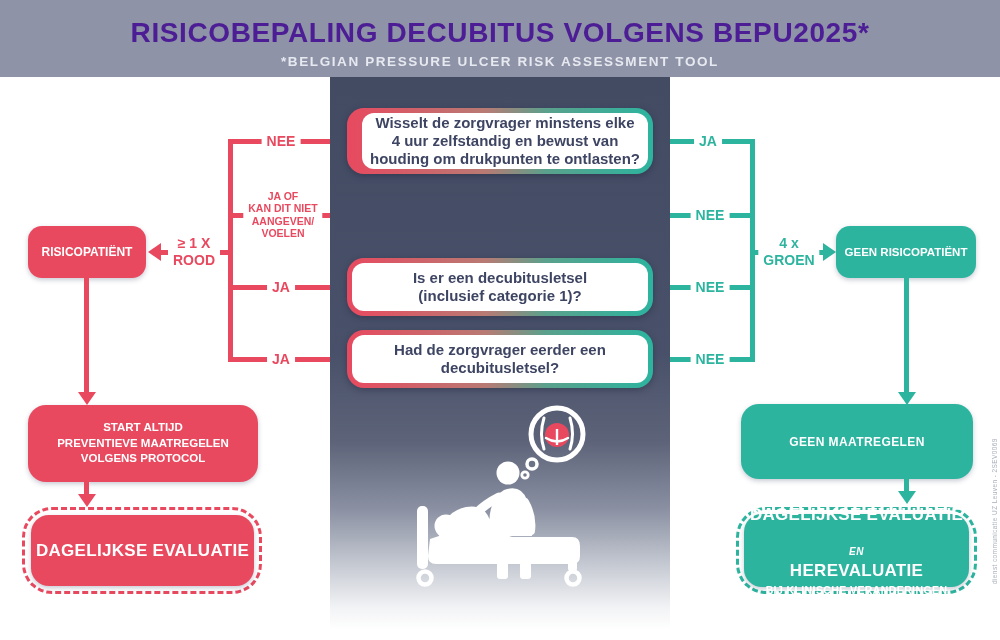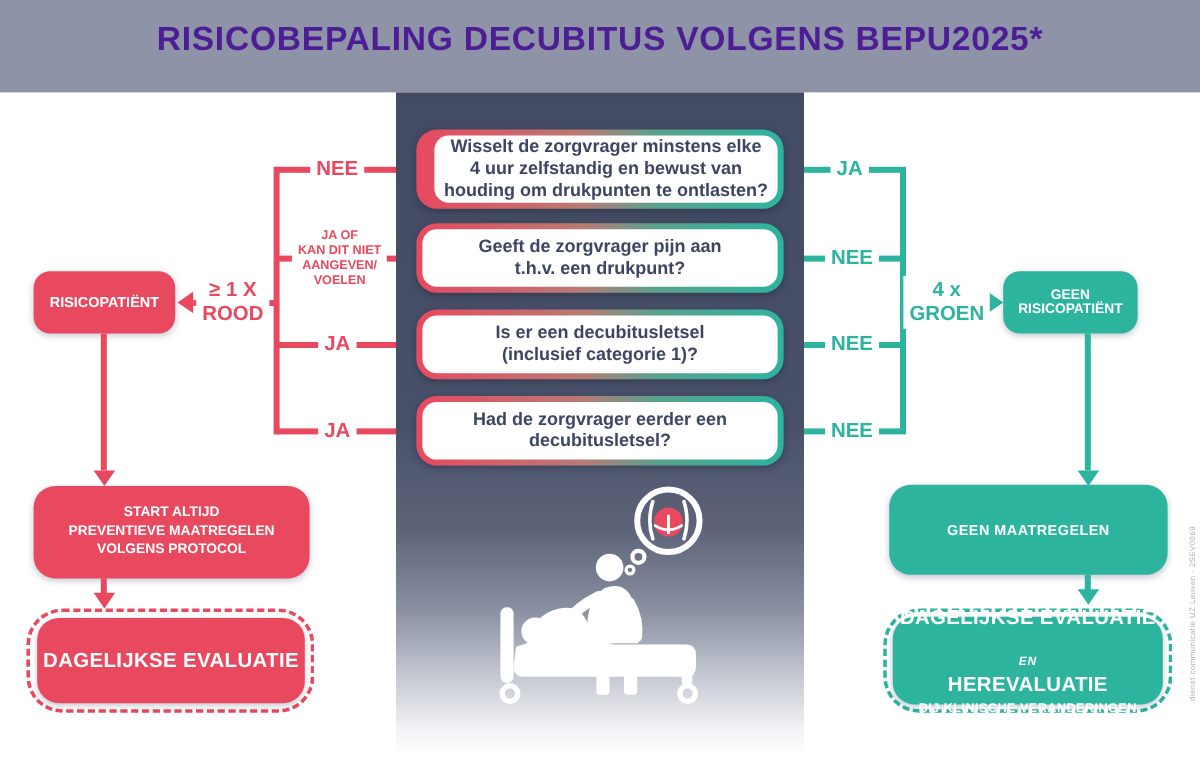--- a/index.html
+++ b/index.html
@@ -47,21 +47,21 @@
     font-weight:bold;font-size:15px;line-height:1.22;color:var(--ink);
     white-space:pre-line;padding:2px 6px;
   }
   
   .line{position:absolute;}
   .line.red{background:var(--red);}
   .line.teal{background:var(--teal);}
   .lbl{
     position:absolute;transform:translate(-50%,-50%);
     background:#ffffff;padding:2px 5px;text-align:center;
-    font-weight:bold;font-size:17px;line-height:1.18;white-space:pre-line;
+    font-weight:bold;font-size:14px;line-height:1.18;white-space:pre-line;
   }
   .lbl.red{color:var(--red);}
   .lbl.teal{color:var(--teal);}
   .arr{position:absolute;width:0;height:0;}
   .arr.left{border-top:9px solid transparent;border-bottom:9px solid transparent;border-right:13px solid var(--red);}
   .arr.right{border-top:9px solid transparent;border-bottom:9px solid transparent;border-left:13px solid var(--teal);}
   .arr.down-red{border-left:9px solid transparent;border-right:9px solid transparent;border-top:13px solid var(--red);}
   .arr.down-teal{border-left:9px solid transparent;border-right:9px solid transparent;border-top:13px solid var(--teal);}
   
   .box{
@@ -86,32 +86,29 @@
   }
   .illustration{position:absolute;left:380px;top:398px;}
 </style>
 </head>
 <body>
 
 <div class="canvas">
 
   <div class="header">
     <h1>RISICOBEPALING DECUBITUS VOLGENS BEPU2025*</h1>
+    <div class="sub">*BELGIAN PRESSURE ULCER RISK ASSESSMENT TOOL</div>
   </div>
 
   <div class="panel"></div>
 
   <div class="qbox" style="top:108px;height:66px;padding-left:15px;">
     <div class="qinner">Wisselt de zorgvrager minstens elke
 4 uur zelfstandig en bewust van
 houding om drukpunten te ontlasten?</div>
-  </div>
-  <div class="qbox" style="top:186px;height:58px;">
-    <div class="qinner">Geeft de zorgvrager pijn aan
-t.h.v. een drukpunt?</div>
   </div>
   <div class="qbox" style="top:258px;height:58px;">
     <div class="qinner">Is er een decubitusletsel
 (inclusief categorie 1)?</div>
   </div>
   <div class="qbox" style="top:330px;height:58px;">
     <div class="qinner">Had de zorgvrager eerder een
 decubitusletsel?</div>
   </div>
 
@@ -152,21 +149,21 @@
   <div class="line teal" style="left:755px;top:250px;width:68px;height:5px;"></div>
   <div class="arr right" style="left:823px;top:243px;"></div>
 
   <div class="lbl teal" style="left:708px;top:141px;">JA</div>
   <div class="lbl teal" style="left:710px;top:215px;">NEE</div>
   <div class="lbl teal" style="left:710px;top:287px;">NEE</div>
   <div class="lbl teal" style="left:710px;top:359px;">NEE</div>
   <div class="lbl teal" style="left:789px;top:252px;">4 x
 GROEN</div>
 
-  <div class="box teal" style="left:836px;top:226px;width:112px;height:52px;border-radius:14px;font-size:11.5px;">GEEN RISICOPATIËNT</div>
+  <div class="box teal" style="left:836px;top:226px;width:140px;height:52px;border-radius:14px;font-size:11.5px;">GEEN RISICOPATIËNT</div>
   <div class="line teal" style="left:904px;top:278px;width:5px;height:114px;"></div>
   <div class="arr down-teal" style="left:898px;top:392px;"></div>
   <div class="box teal" style="left:741px;top:404px;width:232px;height:75px;border-radius:18px;font-size:12px;letter-spacing:.4px;">GEEN MAATREGELEN</div>
   <div class="line teal" style="left:904px;top:479px;width:5px;height:13px;"></div>
   <div class="arr down-teal" style="left:898px;top:491px;"></div>
   <div class="dashed teal" style="left:736px;top:507px;width:241px;height:87px;"></div>
   <div class="box teal" style="left:744px;top:514px;width:225px;height:73px;border-radius:18px;flex-direction:column;">
     <div class="eval-line1">DAGELIJKSE EVALUATIE</div>
     <div>
       <span class="eval-en">EN</span>

